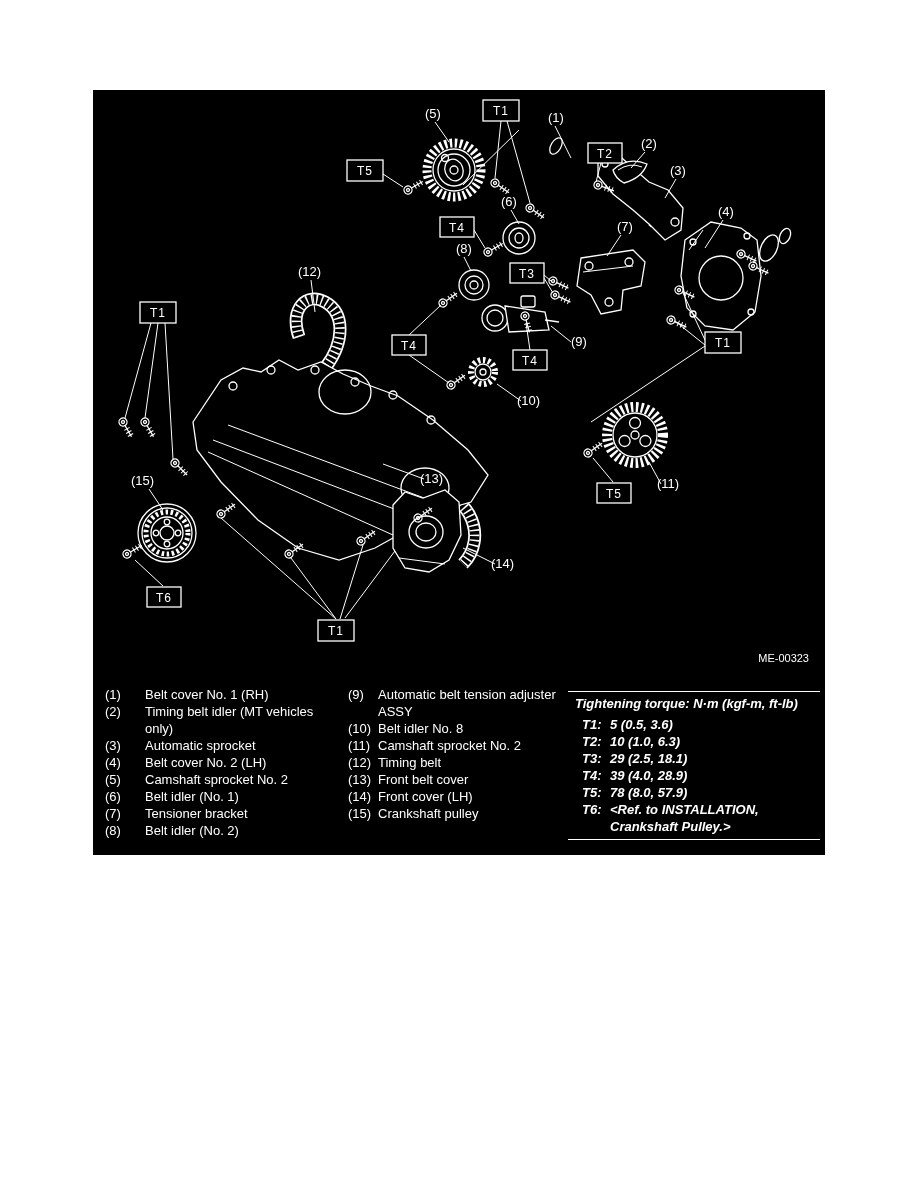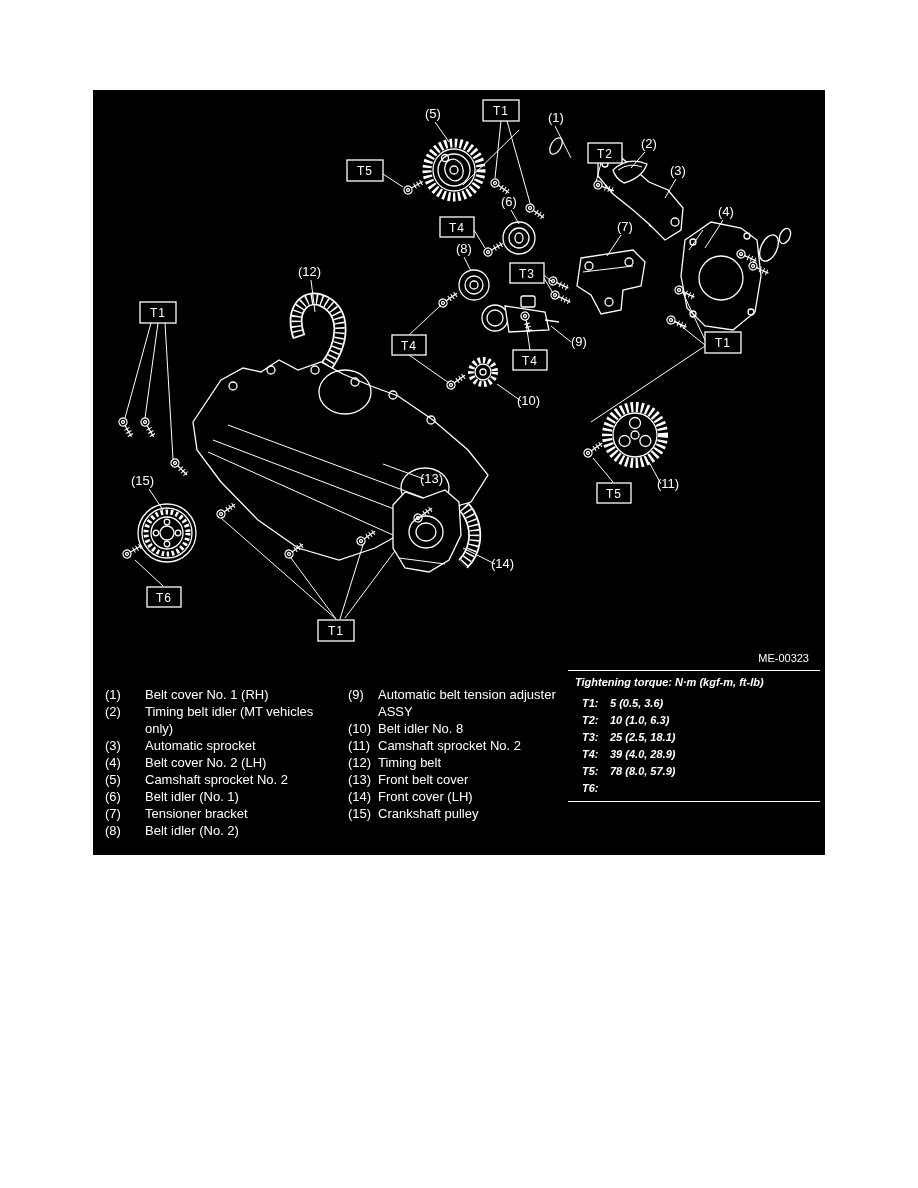--- a/index.html
+++ b/index.html
@@ -14,22 +14,22 @@
   svg .ld{stroke:var(--line);stroke-width:1;fill:none;}
   svg .co{font:13px "Liberation Sans",sans-serif;fill:#fff;}
   svg .tlab{font:12px "Liberation Sans",sans-serif;fill:#fff;letter-spacing:1px;text-anchor:middle;}
   svg .tbox{fill:#000;stroke:#fff;stroke-width:1.3;}
   svg .figid{font:11px "Liberation Sans",sans-serif;fill:#fff;text-anchor:end;}
   .legend-col{position:absolute;color:#fff;font-size:13px;line-height:17px;}
   .lrow{display:flex;align-items:flex-start;}
   .lnum{flex:0 0 40px;}
   .legend-col.mid .lnum{flex:0 0 30px;}
   .llab{flex:1;}
-  .torque{position:absolute;left:475px;top:580px;width:258px;color:#fff;
-          font-style:italic;font-weight:bold;font-size:11px;line-height:17px;}
+  .torque{position:absolute;left:475px;top:601px;width:258px;color:#fff;
+          font-style:italic;font-weight:bold;font-size:13px;line-height:17px;}
   .trule{border-top:1.6px solid #fff;width:252px;}
   .ttitle{margin:3px 0 4px 7px;}
   .trow{display:flex;padding-left:14px;font-style:italic;}
   .tid{flex:0 0 28px;}
   .tval{flex:1;}
   .torque .trule.bot{margin-top:4px;}
 </style>
 </head>
 <body>
 
@@ -385,29 +385,30 @@
     <div class="trow">
         <span class="tid">T1:</span>
         <span class="tval">5 (0.5, 3.6)</span>
       </div>
     <div class="trow">
         <span class="tid">T2:</span>
         <span class="tval">10 (1.0, 6.3)</span>
       </div>
     <div class="trow">
         <span class="tid">T3:</span>
-        <span class="tval">25 (2.5, 18.1)</span>
+        <span class="tval">29 (2.5, 18.1)</span>
       </div>
     <div class="trow">
         <span class="tid">T4:</span>
         <span class="tval">39 (4.0, 28.9)</span>
       </div>
     <div class="trow">
         <span class="tid">T5:</span>
         <span class="tval">78 (8.0, 57.9)</span>
       </div>
     <div class="trow">
         <span class="tid">T6:</span>
+        <span class="tval" style="max-width:170px;">&lt;Ref. to INSTALLATION, Crankshaft Pulley.&gt;</span>
       </div>
     <div class="trule bot"></div>
   </div>
 
 </div>
 
 </body></html>

